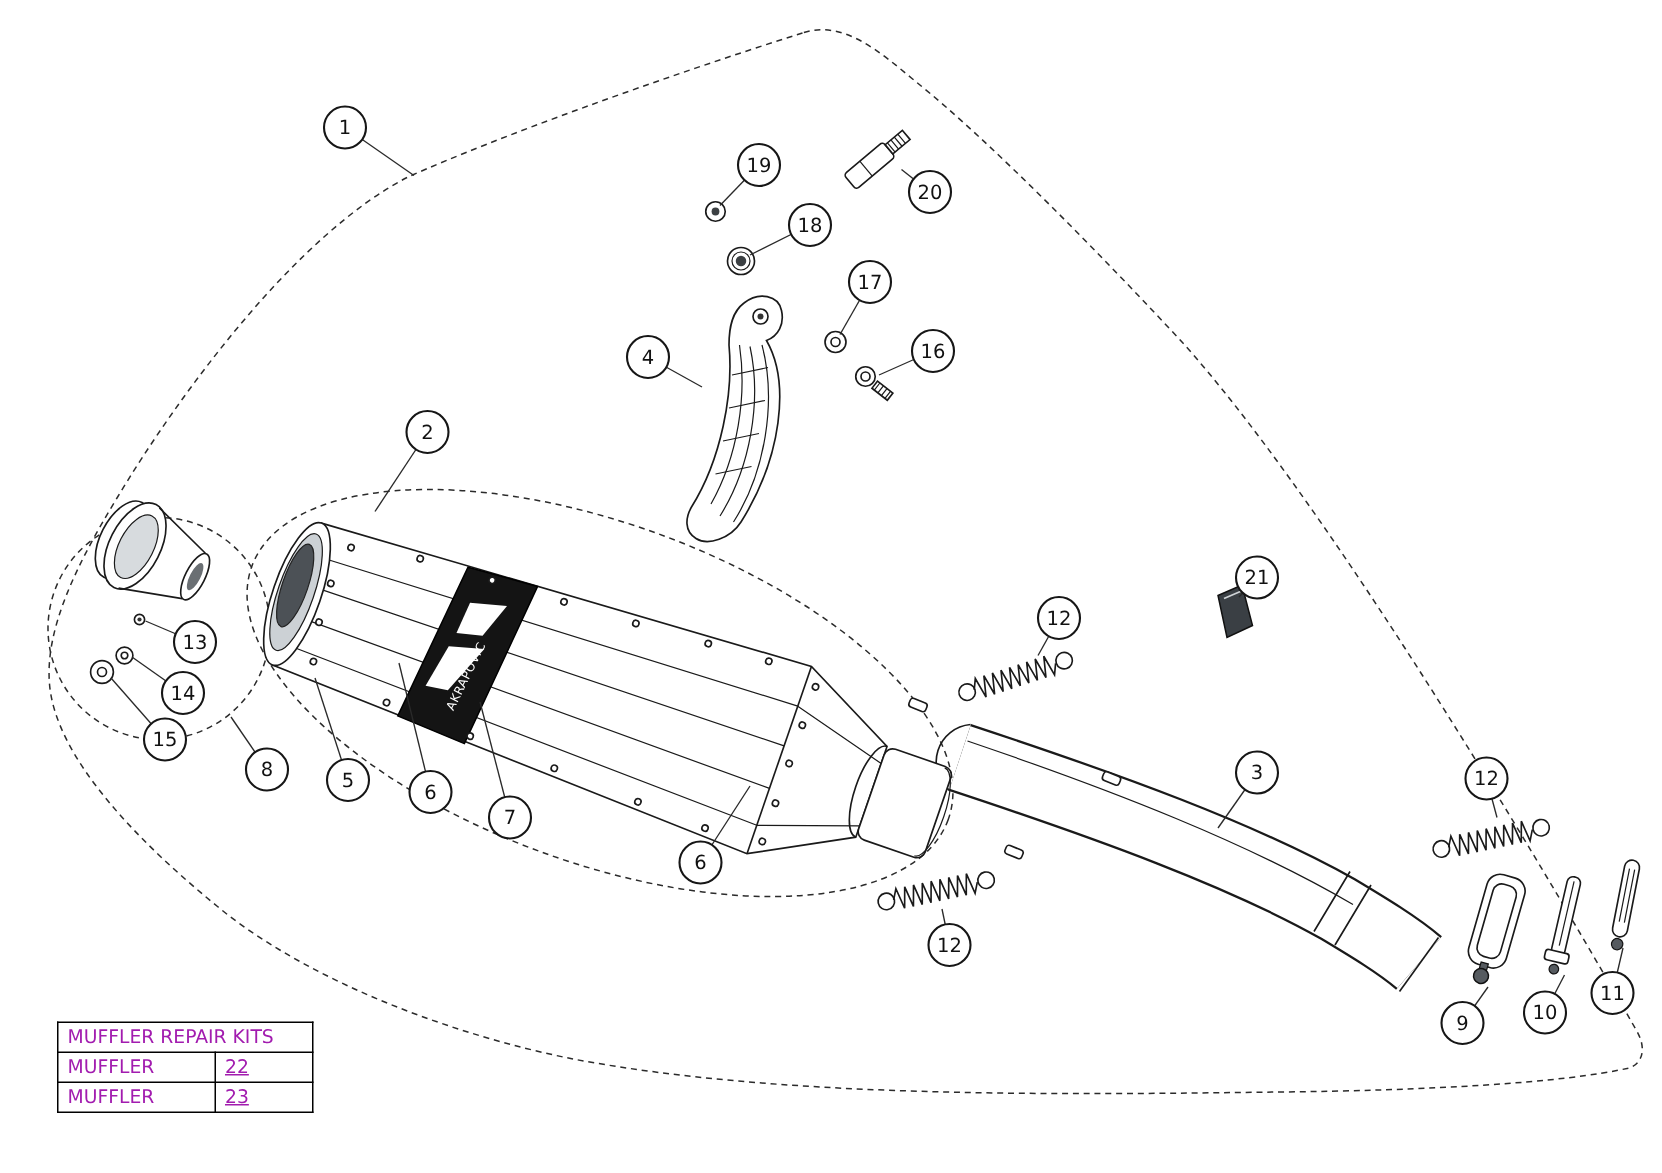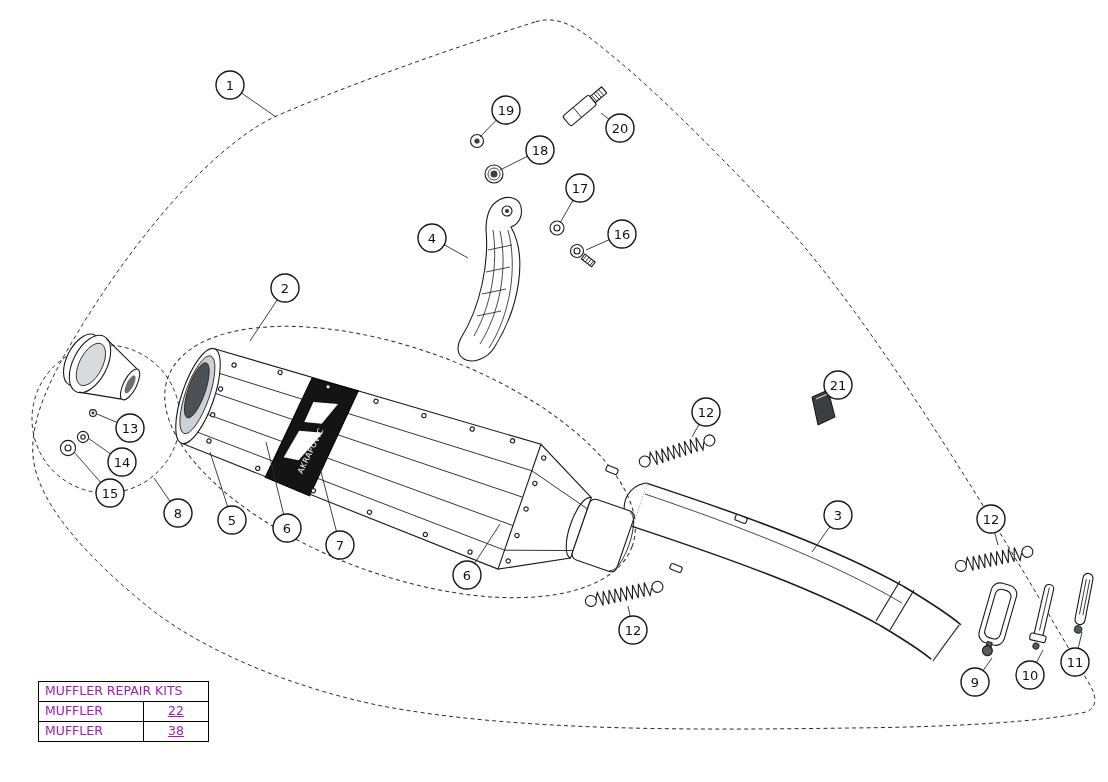--- a/index.html
+++ b/index.html
@@ -12,21 +12,21 @@
   .dash{fill:none;stroke:#2b2b2b;stroke-width:1;stroke-dasharray:4 3.2;}
   .leader{stroke:#2a2a2a;stroke-width:0.9;}
   .bubble{fill:#fff;stroke:#161616;stroke-width:1.4;}
   .bubble-num{font:13px "DejaVu Sans",sans-serif;fill:#111;text-anchor:middle;}
   .brand-text{font:8px "DejaVu Sans",sans-serif;letter-spacing:0.4px;fill:#fff;}
   .kits{position:absolute;left:38px;top:681px;border-collapse:collapse;background:#fff;
         font-size:12.5px;color:#a21caf;}
   .kits th,.kits td{border:1.2px solid #000;padding:1px 6px 2px;font-weight:normal;
         text-align:left;line-height:16px;white-space:nowrap;}
   .kits td.name{width:92px;}
-  .kits td.num{width:52px;text-align:center;text-decoration:underline;}
+  .kits td.num{width:52px;text-align:left;text-decoration:underline;}
 </style>
 </head>
 <body>
 
 <div class="stage">
 
 <svg width="1108" height="782" viewBox="0 0 1108 782">
   <defs>
     <g id="spring">
       <circle cx="5" cy="0" r="5.5" class="ln"></circle>
@@ -304,18 +304,18 @@
       <th colspan="2">MUFFLER REPAIR KITS</th>
     </tr>
   </thead>
   <tbody>
     <tr>
       <td class="name">MUFFLER</td>
       <td class="num">22</td>
     </tr>
     <tr>
       <td class="name">MUFFLER</td>
-      <td class="num">38</td>
+      <td class="num">23</td>
     </tr>
   </tbody>
 </table>
 
 </div>
 
 </body></html>

